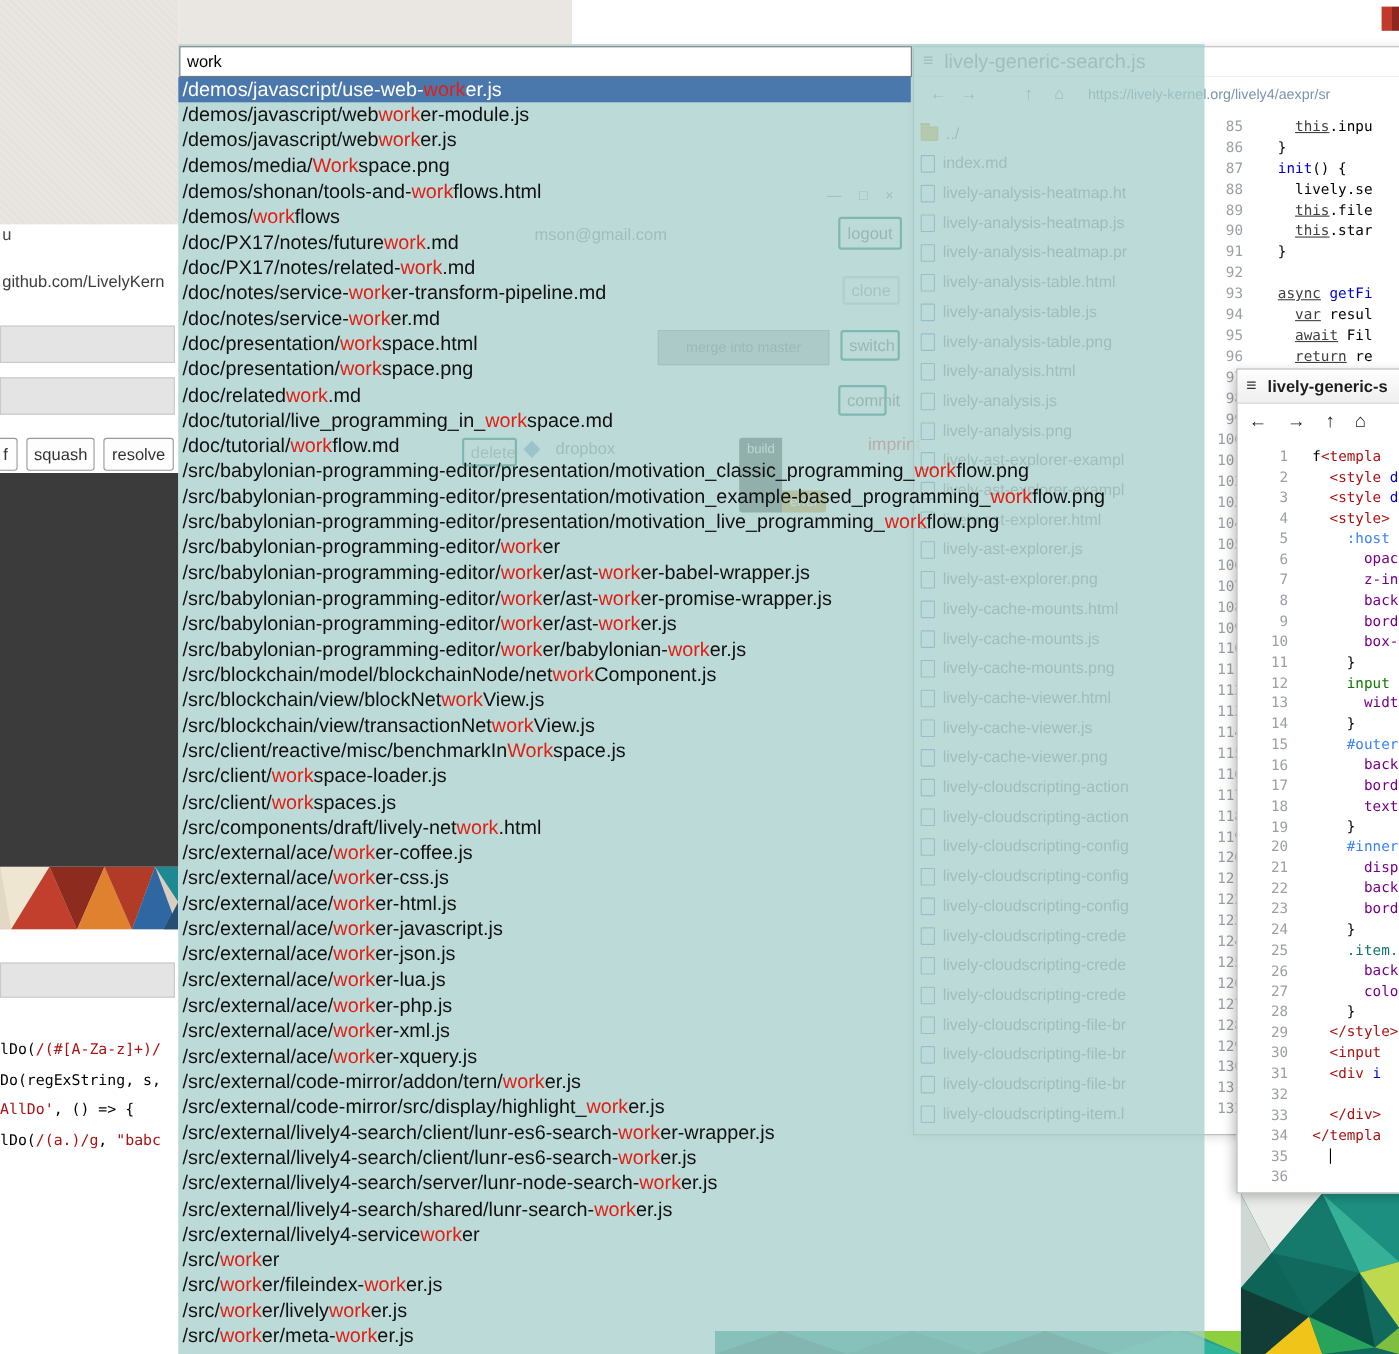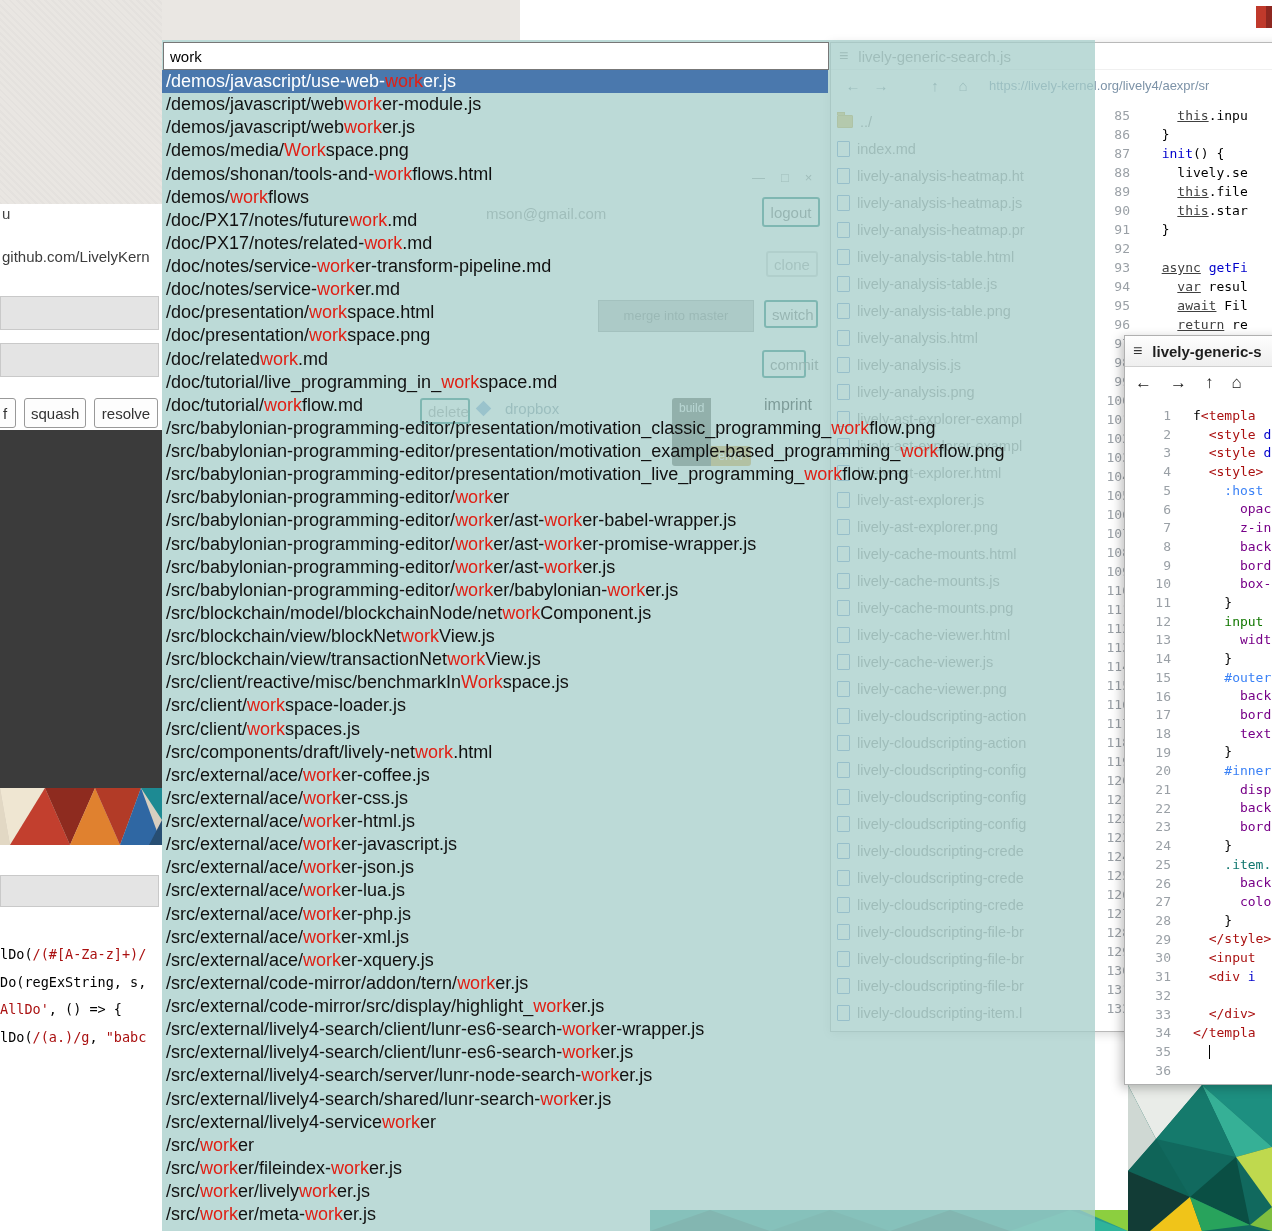--- a/index.html
+++ b/index.html
@@ -41,35 +41,35 @@
     background:rgba(150,150,150,.6);border:1px solid #9a9a9a;font-size:13px;color:#7a7a7a;z-index:1;}
   .btn-switch{left:764px;top:300px;width:54px;height:28px;}
   .btn-commit{left:762px;top:350px;width:44px;height:28px;}
   .btn-delete{left:420px;top:398px;width:50px;height:26px;color:#999;}
   .dropbox{position:absolute;left:478px;top:400px;display:flex;align-items:center;gap:16px;
     font-size:15px;color:#7d8f9c;z-index:1;}
   .dbicon{width:11px;height:11px;background:#7aa3d4;transform:rotate(45deg);display:inline-block;}
   .badge{position:absolute;left:672px;top:398px;display:inline-flex;font-size:12px;z-index:1;}
   .badge .bl{background:#5a5a52;color:#eee;padding:3px 7px;border-radius:3px 0 0 3px;}
   .badge .br{background:#d79a32;color:#fff;padding:3px 7px;border-radius:0 3px 3px 0;margin-top:48px;}
-  .imprint{position:absolute;left:764px;top:396px;font-size:16px;color:#000000;z-index:1;}
+  .imprint{position:absolute;left:789px;top:396px;font-size:16px;color:#ef4444;z-index:1;}
   .sync-bg{position:absolute;left:162px;top:168px;width:668px;height:262px;background:rgba(255,255,255,.45);z-index:0;}
 
   
   .tri-br{position:absolute;left:1128px;top:1085px;z-index:0;}
   .tri-strip{position:absolute;left:650px;top:1210px;z-index:0;}
 
   
   .bwin{position:absolute;left:830px;top:42px;width:450px;height:990px;
     background:rgba(255,255,255,.78);border:1px solid rgba(100,100,100,.45);
     box-shadow:0 2px 10px rgba(0,0,0,.15);z-index:2;box-sizing:border-box;overflow:hidden;}
   .titlebar{height:26px;display:flex;align-items:center;padding:0 8px;
     background:rgba(255,255,255,.4);border-bottom:1px solid rgba(0,0,0,.06);}
   .hicon{font-size:16px;color:#8a8a8a;}
-  .wtitle{font-size:15px;color:#8f8f8f;margin-left:10px;white-space:nowrap;}
+  .wtitle{font-size:18px;color:#8f8f8f;margin-left:10px;white-space:nowrap;}
   .navbar{height:30px;display:flex;align-items:center;padding:0 6px;}
   .nbtn{width:24px;height:22px;display:flex;align-items:center;justify-content:center;
     color:#7d8a94;font-size:15px;margin-left:4px;}
   .nbtn.up{margin-left:30px;}
   .url{margin-left:14px;font-size:13px;color:#7d93a8;white-space:nowrap;overflow:hidden;}
   .bbody{display:flex;height:934px;}
   .file-pane{width:265px;padding-top:8px;box-sizing:border-box;overflow:hidden;}
   .file-row{height:27px;display:flex;align-items:center;gap:7px;padding-left:6px;
     color:#8a8a8a;font-size:14.5px;white-space:nowrap;}
   .ficon{flex:none;display:inline-block;}

